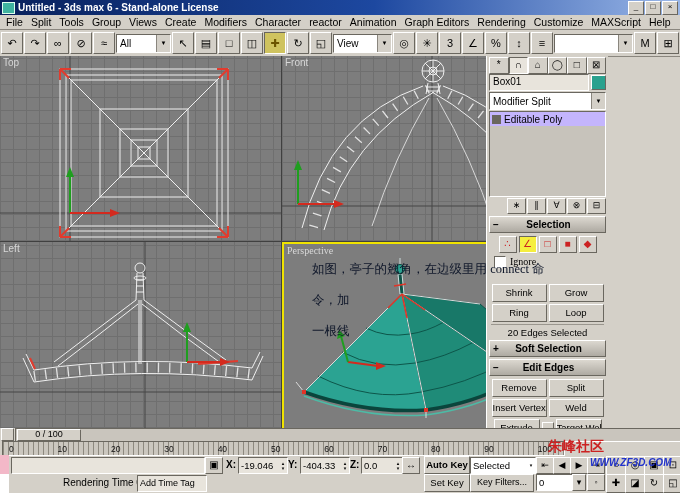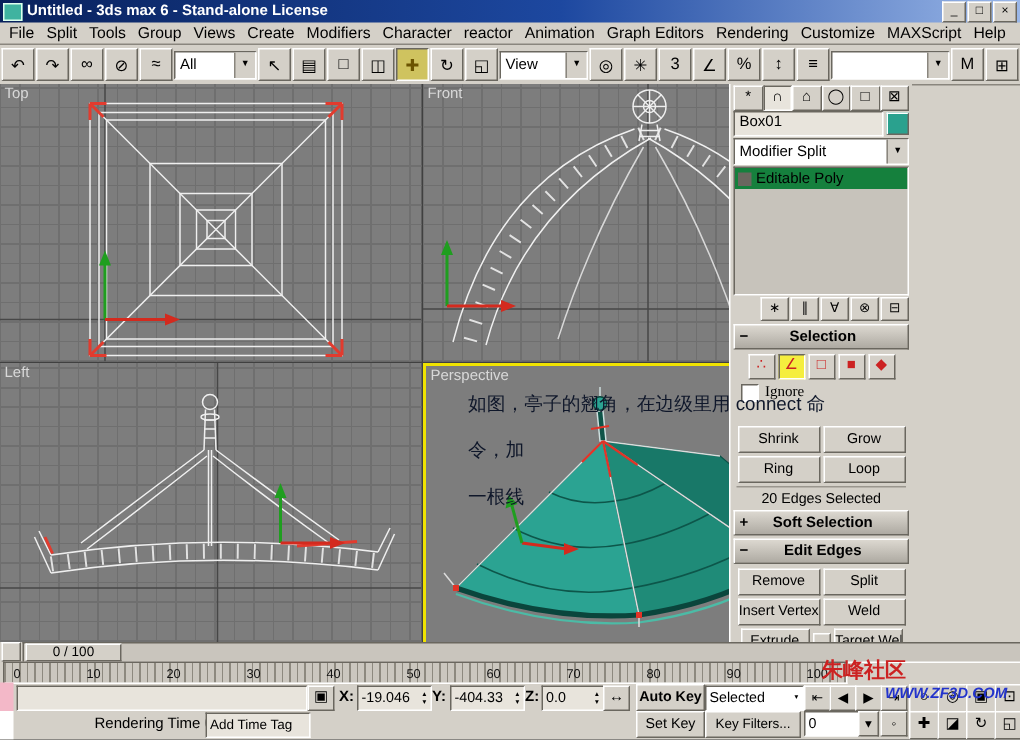--- a/index.html
+++ b/index.html
@@ -35,21 +35,21 @@
   .annotation{position:absolute;left:28px;top:10px;width:240px;color:#0f172a;font-size:12.5px;line-height:31px;z-index:4;}
   
   .panel{position:absolute;right:0;top:0;width:117px;height:372px;background:#d4d0c8;border-left:1px solid #fff;padding:1px 2px;overflow:hidden;}
   .ptabs{display:flex;height:16px;margin-bottom:1px;}
   .ptab{flex:1;height:15px;text-align:center;font-size:10px;line-height:14px;background:#d4d0c8;}
   .ptab.active{background:#e8e4dc;}
   .namerow{display:flex;align-items:center;gap:2px;height:17px;}
   .namefield{flex:1;height:15px;background:#e8e4dc;font-size:10px;padding-left:3px;line-height:14px;}
   .swatch{width:13px;height:13px;background:#2aa18e;}
   .stack{height:84px;background:#c7c3bb;margin:1px 0;overflow:hidden;}
-  .stackrow{height:14px;background:#15803d;display:flex;align-items:center;font-size:10px;gap:3px;padding-left:2px;}
+  .stackrow{height:14px;background:#c4b5fd;display:flex;align-items:center;font-size:10px;gap:3px;padding-left:2px;}
   .sicon{width:9px;height:9px;background:#6a675f;flex:0 0 auto;}
   .stackbtns{display:flex;gap:1px;height:16px;justify-content:flex-end;}
   .sbtn{width:17px;height:14px;font-size:9px;text-align:center;line-height:13px;background:#d4d0c8;}
   .rollout-h{height:15px;background:linear-gradient(#dcd8d0,#aeaaa2);font-size:10px;font-weight:bold;display:flex;align-items:center;margin-top:2px;}
   .rollout-h .st{width:12px;text-align:center;}
   .rollout-h .rt{flex:1;text-align:center;padding-right:10px;}
   .subobj{display:flex;gap:2px;justify-content:center;margin:3px 0 1px;}
   .so{width:16px;height:15px;color:#c22;font-size:10px;text-align:center;line-height:14px;background:#d4d0c8;}
   .so.active{background:#f5ee3e;}
   .chkrow{display:flex;align-items:center;gap:4px;font-size:10px;height:13px;margin:2px 0 16px 5px;font-family:Liberation Serif, serif;}
@@ -256,21 +256,21 @@
         </g>
         <g>
           <line x1="187" y1="120" x2="187" y2="88" stroke="#1f9e1f" stroke-width="2"></line>
           <polygon points="183,90 191,90 187,80" fill="#1f9e1f"></polygon>
           <line x1="187" y1="120" x2="222" y2="120" stroke="#d42a1e" stroke-width="2"></line>
           <polygon points="220,116 220,124 230,120" fill="#d42a1e"></polygon>
         </g>
       </svg>
     </div>
 
-    <div class="vp active" style="left:282px;top:186px;width:281px;height:186px;">
+    <div class="vp active" style="left:282px;top:186px;width:281px;height:186px;font-family:Liberation Serif, serif;">
       <span class="vp-label">Perspective</span>
       <div class="annotation">
         <div>如图，亭子的翘角，在边级里用 connect 命令，加</div>
         <div>一根线</div>
       </div>
       <svg width="277" height="182" viewBox="0 0 277 182">
         <g>
           <path d="M118,50 L20,148 Q82,170 142,166 Z" fill="#2ba392" stroke="#0c5348" stroke-width="1"></path>
           <path d="M118,50 L142,166 Q198,158 238,132 Z" fill="#1f8b78" stroke="#0c5348" stroke-width="1"></path>
           <path d="M118,50 L238,132 Q232,88 196,60 Z" fill="#187868" stroke="#0c5348" stroke-width="1"></path>

